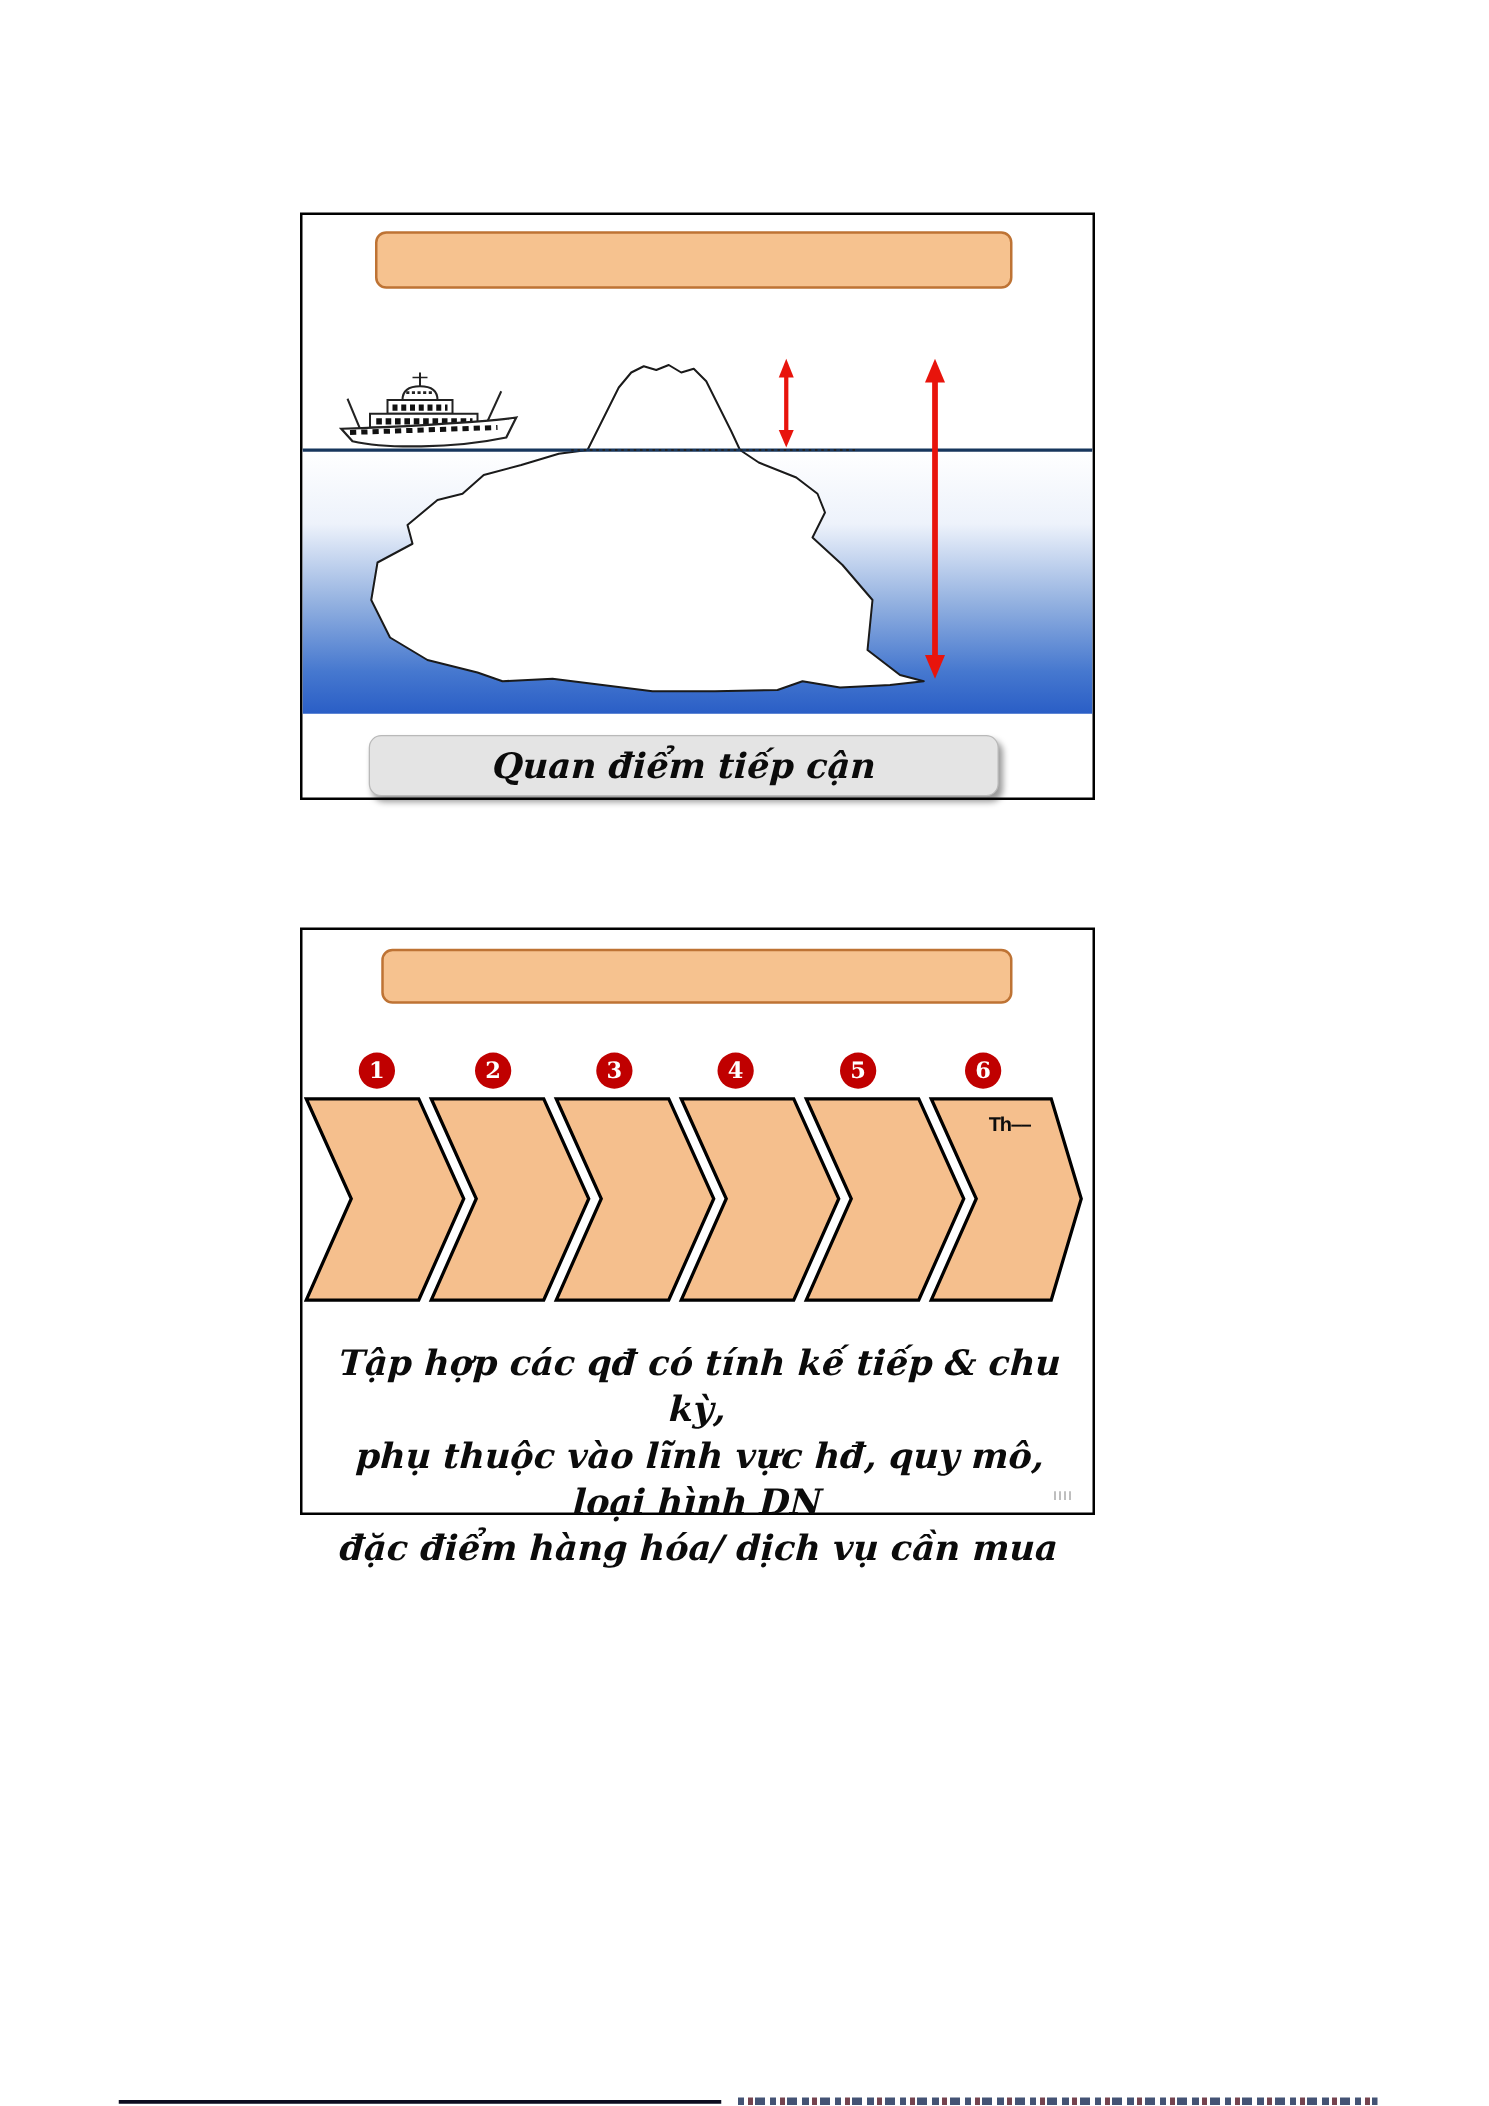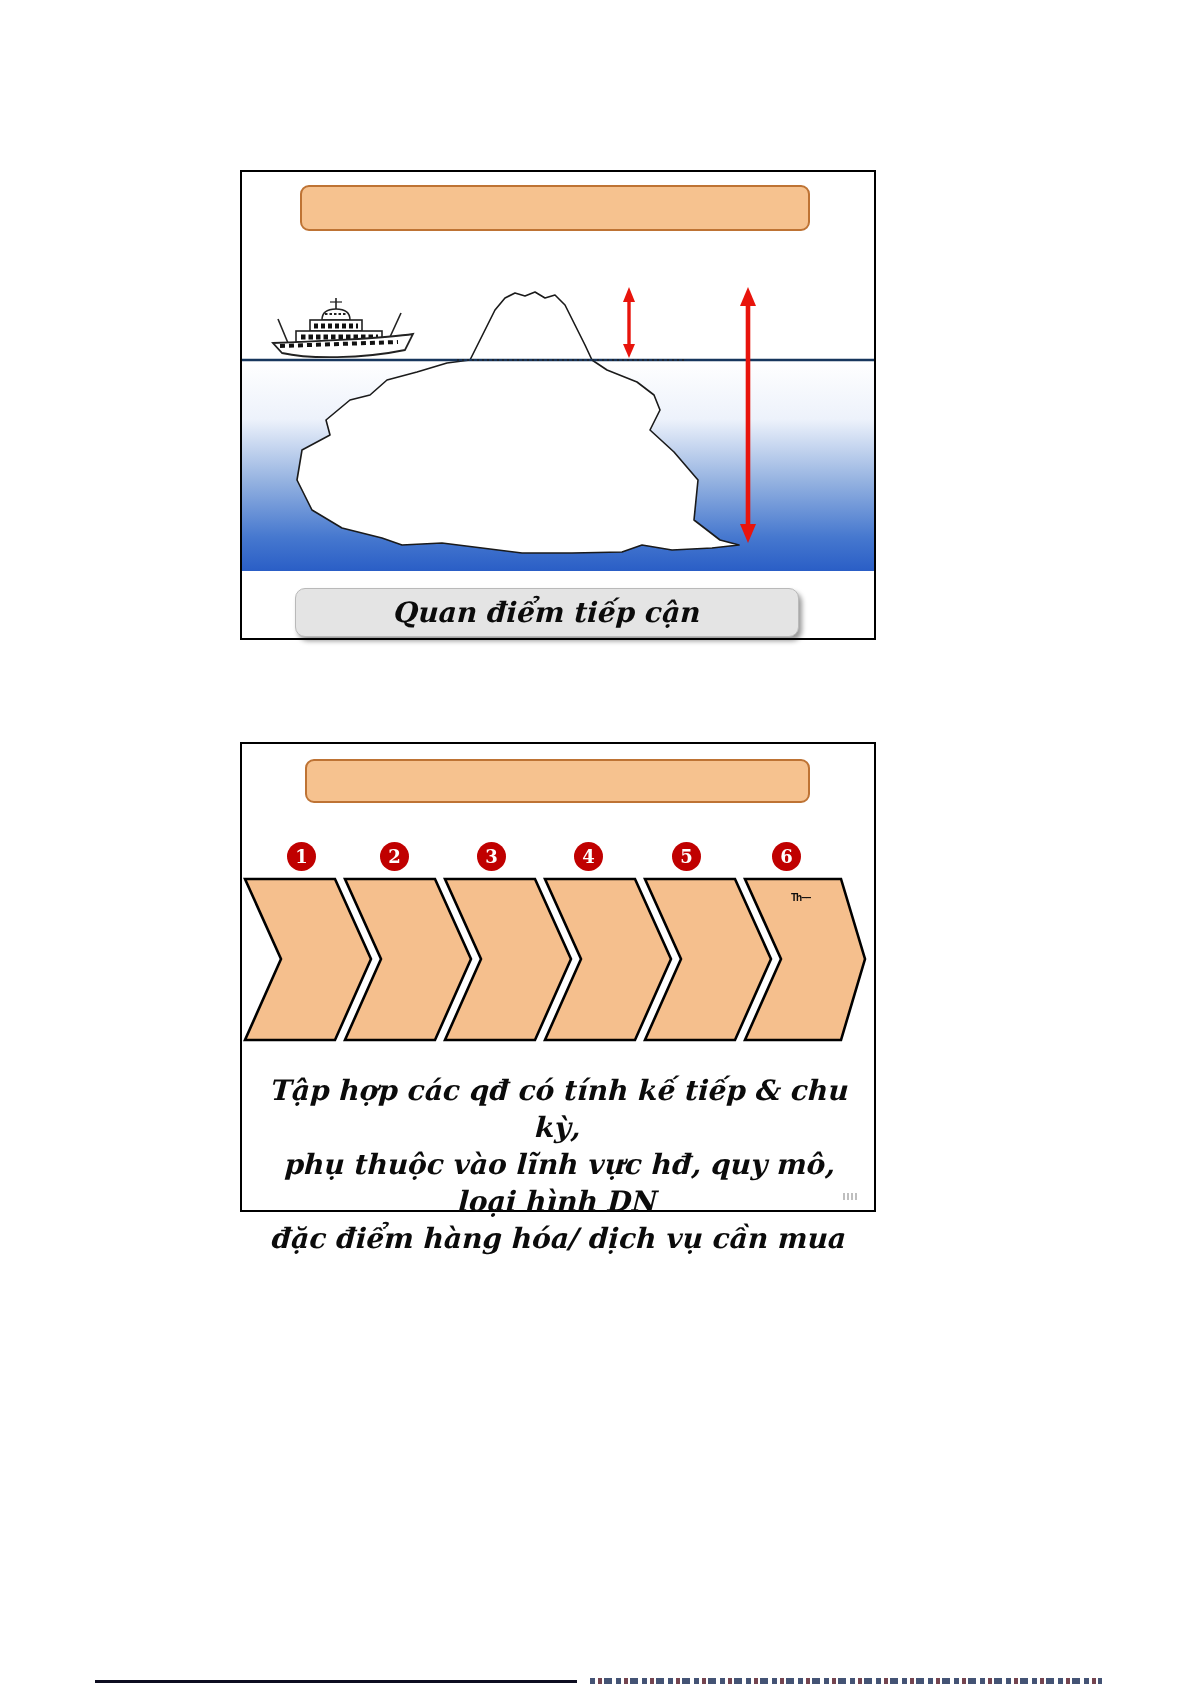--- a/index.html
+++ b/index.html
@@ -35,21 +35,21 @@
   .caption-banner .script-text{font-size:28px;transform:skewX(-3deg);}
   .num-badge{
     position:absolute;top:98px;width:29px;height:29px;border-radius:50%;
     background:var(--circle-fill,#C00000);color:var(--circle-text,#fff);
     display:flex;align-items:center;justify-content:center;
     font-family:"DejaVu Serif",serif;font-weight:bold;font-size:18px;line-height:1;
   }
   #chevron-svg{position:absolute;left:1px;top:133px;width:632px;height:165px;}
   #step6-frag{
     position:absolute;left:549px;top:148px;width:70px;
-    font-family:"Liberation Sans",sans-serif;font-weight:bold;font-size:10px;
+    font-family:"Liberation Sans",sans-serif;font-weight:bold;font-size:16px;
     letter-spacing:-1px;color:#0d0d0d;overflow:hidden;white-space:nowrap;
   }
   #slide2-caption{
     position:absolute;left:10px;top:328px;width:614px;text-align:center;
   }
   #slide2-caption .script-text{font-size:28px;line-height:37px;transform:skewX(-3deg);}
   #page-mark{
     position:absolute;right:16px;bottom:10px;width:15px;height:7px;opacity:.55;
     background:repeating-linear-gradient(90deg,#8a8a8a 0 2px,transparent 2px 4px);
   }

